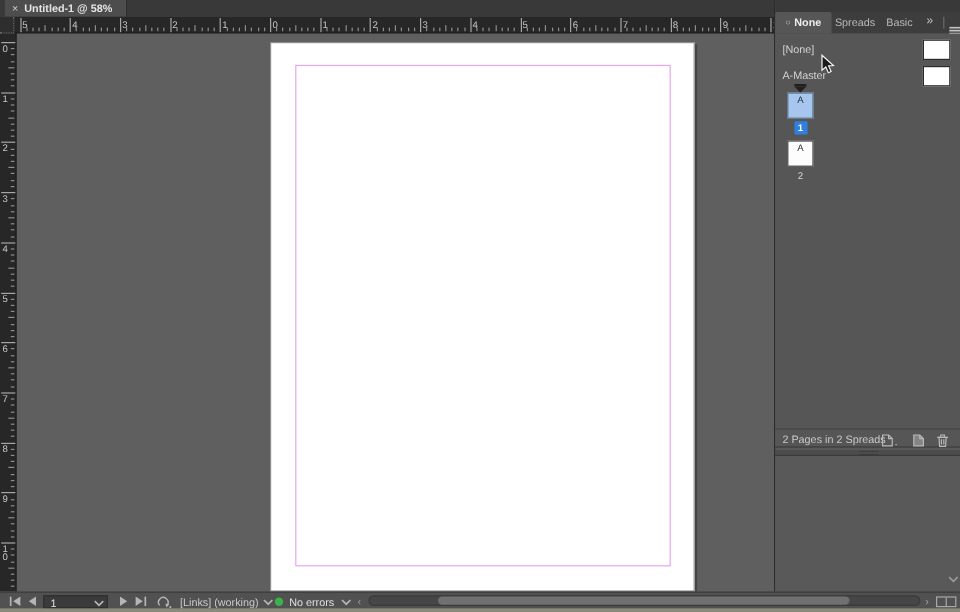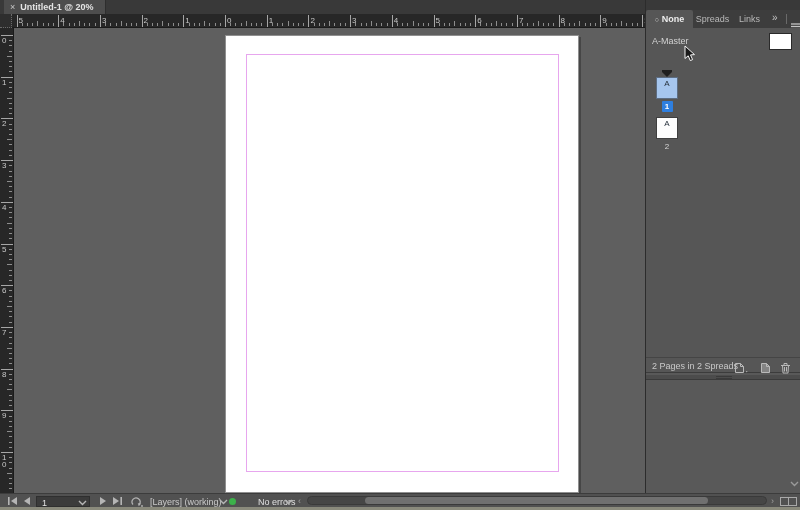--- a/index.html
+++ b/index.html
@@ -98,21 +98,21 @@
   .cursor{position:absolute;left:684px;top:45px;z-index:9;pointer-events:none;}
 </style>
 </head>
 <body>
 
 <div class="app">
 
   <div class="tabbar">
     <div class="doc-tab">
       <span class="tab-close">×</span>
-      <span class="tab-title">Untitled-1 @ 20%</span>
+      <span class="tab-title">Untitled-1 @ 58%</span>
     </div>
   </div>
 
   <div class="corner-box"></div>
   <div class="hruler" id="hruler">
       <div class="tick major" style="left: 4.5px;"></div>
       <div class="rlabel" style="left: 6.5px;">5</div>
       <div class="tick minor" style="left: 9.7125px;"></div>
       <div class="tick minor" style="left: 14.925px;"></div>
       <div class="tick minor" style="left: 20.1375px;"></div>
@@ -395,26 +395,30 @@
           </svg>
       </span>
     <div class="ptab active" style="left: 0px; width: 47px;">
           <span class="cyc">○</span>
           <span>None</span>
         </div>
         <div class="ptab" style="left: 47px; width: 39px;">
           <span>Spreads</span>
         </div>
         <div class="ptab" style="left: 86px; width: 35px;">
-          <span>Links</span>
+          <span>Basic</span>
         </div>
       </div>
 
     <div class="panel-body">
       <div class="masters" id="masters">
+          <div class="master-row">
+            <span class="master-label">[None]</span>
+            <div class="master-swatch"></div>
+          </div>
           <div class="master-row">
             <span class="master-label">A-Master</span>
             <div class="master-swatch"></div>
           </div>
         </div>
       <div class="pages-list" id="pagethumbs">
           <div class="pitem">
             <div class="spread-marker">
               <span class="bar"></span>
               <span class="tri"></span>
@@ -502,28 +506,28 @@
           <rect x="8.4" y="0" width="1.6" height="8" fill="#b5b5b5"></rect>
         </svg>
     </button>
     <button class="sbtn" style="left:130px;top:2px">
       <svg width="13" height="11" viewBox="0 0 13 11" fill="none">
         <path d="M3,8.5 A4,4 0 1 1 9.5,8" stroke="#b5b5b5" stroke-width="1.2"></path>
         <polygon points="7.8,7.2 11.2,7.6 8.8,10.2" fill="#b5b5b5"></polygon>
         <circle cx="12" cy="10" r="0.9" fill="#b5b5b5"></circle>
       </svg>
     </button>
-    <span class="sb-text" style="left:150px">[Layers] (working)</span>
+    <span class="sb-text" style="left:150px">[Links] (working)</span>
     <span class="sb-chev" style="left:219px">
       <svg width="9" height="6" viewBox="0 0 9 6" fill="none" stroke="#b5b5b5" stroke-width="1.4">
           <polyline points="1,1 4.5,4.5 8,1"></polyline>
         </svg>
     </span>
     <span class="errdot"></span>
-    <span class="sb-text" style="left:258px;color:#e0e0e0">No errors</span>
+    <span class="sb-text" style="left:241px;color:#e0e0e0">No errors</span>
     <span class="sb-chev" style="left:284px">
       <svg width="9" height="6" viewBox="0 0 9 6" fill="none" stroke="#b5b5b5" stroke-width="1.4">
           <polyline points="1,1 4.5,4.5 8,1"></polyline>
         </svg>
     </span>
     <span class="scroll-step" style="left:298px">‹</span>
     <div class="hscroll">
       <div class="hthumb"></div>
     </div>
     <span class="scroll-step" style="left:771px">›</span>

